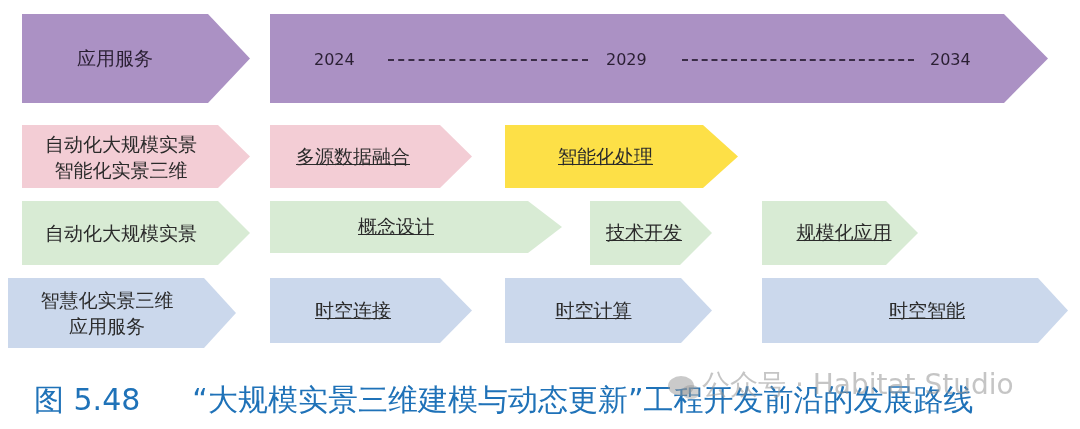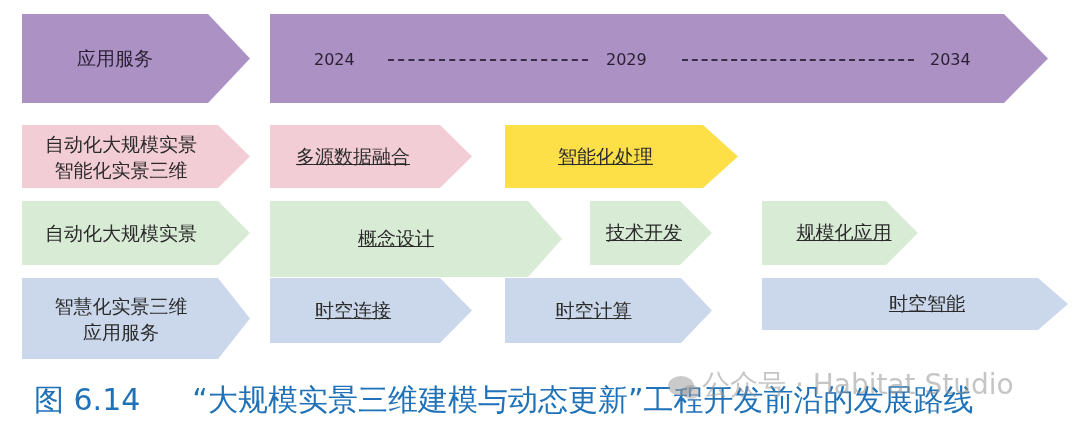--- a/index.html
+++ b/index.html
@@ -42,42 +42,42 @@
 <div class="arrow pink cell" style="left:270px;top:125px;width:202px;height:63px;clip-path:polygon(0 0,170px 0,100% 50%,170px 100%,0 100%);padding-right:36px;">
   <span class="txt">多源数据融合</span>
 </div>
 <div class="arrow gray cell" style="left:505px;top:125px;width:233px;height:63px;clip-path:polygon(0 0,198px 0,100% 50%,198px 100%,0 100%);padding-right:32px;">
   <span class="txt">智能化处理</span>
 </div>
 
 <div class="arrow green lbl" style="left:22px;top:201px;width:228px;height:64px;clip-path:polygon(0 0,196px 0,100% 50%,196px 100%,0 100%);padding-right:30px;">
   <span class="txt"><span>自动化大规模实景</span><br></span>
 </div>
-<div class="arrow green cell" style="left:270px;top:201px;width:292px;height:76px;clip-path:polygon(0 0,258px 0,100% 50%,258px 100%,0 100%);padding-right:40px;align-items:center;">
+<div class="arrow green cell" style="left:270px;top:201px;width:292px;height:52px;clip-path:polygon(0 0,258px 0,100% 50%,258px 100%,0 100%);padding-right:40px;align-items:center;">
   <span class="txt">概念设计</span>
 </div>
 <div class="arrow green cell" style="left:590px;top:201px;width:122px;height:64px;clip-path:polygon(0 0,90px 0,100% 50%,90px 100%,0 100%);padding-right:14px;">
   <span class="txt">技术开发</span>
 </div>
 <div class="arrow green cell" style="left:762px;top:201px;width:156px;height:64px;clip-path:polygon(0 0,124px 0,100% 50%,124px 100%,0 100%);justify-content:center;padding-left:8px;">
   <span class="txt">规模化应用</span>
 </div>
 
-<div class="arrow blue lbl" style="left:22px;top:278px;width:228px;height:81px;clip-path:polygon(0 0,196px 0,100% 50%,196px 100%,0 100%);padding-right:30px;">
+<div class="arrow blue lbl" style="left:8px;top:278px;width:228px;height:70px;clip-path:polygon(0 0,196px 0,100% 50%,196px 100%,0 100%);padding-right:30px;">
   <span class="txt"><span>智慧化实景三维</span><br><span>应用服务</span></span>
 </div>
 <div class="arrow blue cell" style="left:270px;top:278px;width:202px;height:65px;clip-path:polygon(0 0,170px 0,100% 50%,170px 100%,0 100%);padding-right:36px;">
   <span class="txt">时空连接</span>
 </div>
 <div class="arrow blue cell" style="left:505px;top:278px;width:207px;height:65px;clip-path:polygon(0 0,176px 0,100% 50%,176px 100%,0 100%);padding-right:30px;">
   <span class="txt">时空计算</span>
 </div>
-<div class="arrow blue cell" style="left:762px;top:278px;width:306px;height:52px;clip-path:polygon(0 0,276px 0,100% 50%,276px 100%,0 100%);padding-right:24px;padding-left:48px;">
+<div class="arrow blue cell" style="left:762px;top:278px;width:306px;height:65px;clip-path:polygon(0 0,276px 0,100% 50%,276px 100%,0 100%);padding-right:24px;padding-left:48px;">
   <span class="txt">时空智能</span>
 </div>
 
 <div class="caption">
-  <span class="num">图 6.14</span><span>“大规模实景三维建模与动态更新”工程开发前沿的发展路线</span>
+  <span class="num">图 5.48</span><span>“大规模实景三维建模与动态更新”工程开发前沿的发展路线</span>
 </div>
 
 <div class="watermark">
   <span class="wm-icon"></span><span>公众号 · Habitat Studio</span>
 </div>
 
 </body></html>

